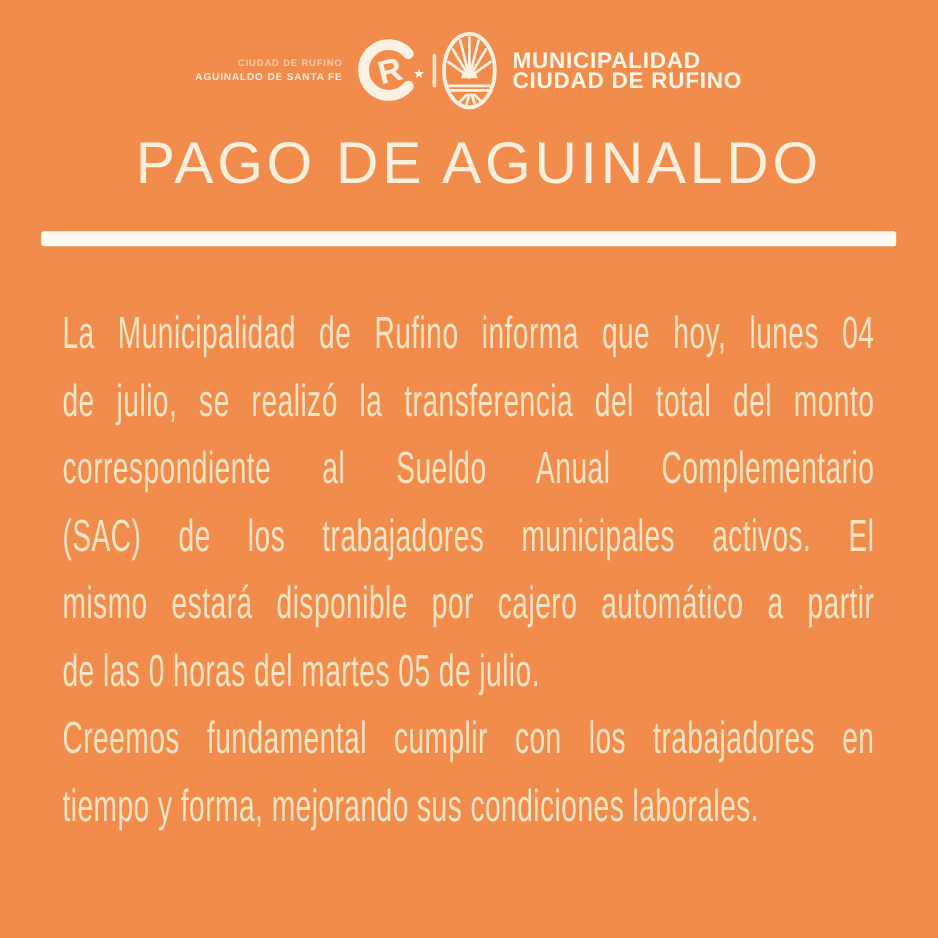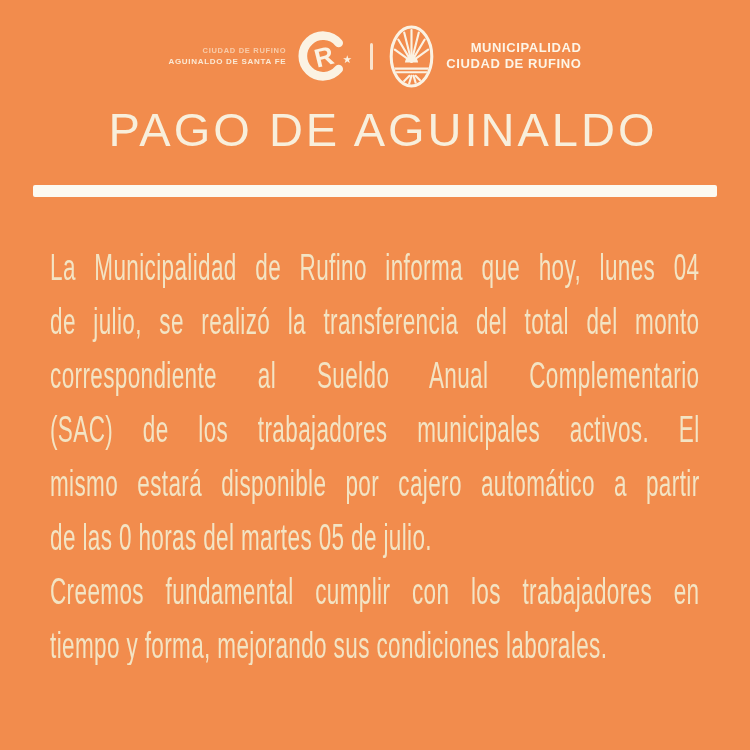--- a/index.html
+++ b/index.html
@@ -12,21 +12,21 @@
   }
 
   
   .header {
     position: absolute;
     top: 22px; left: 0; right: 0;
     height: 68px;
     display: flex;
     align-items: center;
     justify-content: center;
-    gap: 15px;
+    gap: 3px;
   }
   .lockup { display: flex; align-items: center; gap: 11px; }
   .left-text {
     text-align: right;
     color: #FBEEDC;
     font-size: 8px;
     font-weight: bold;
     letter-spacing: 0.7px;
     line-height: 11px;
     white-space: nowrap;
@@ -35,25 +35,24 @@
   .left-text .bright { opacity: 0.95; }
   .separator {
     width: 3px; height: 27px;
     background: #FBF2E3;
     opacity: 0.85;
     border-radius: 2px;
   }
   .right-text {
     color: #FDF5E7;
     font-weight: bold;
-    font-size: 13px;
+    font-size: 18px;
     letter-spacing: 0.6px;
     line-height: 16px;
     white-space: nowrap;
-    text-align: right;
   }
 
   
   .title {
     position: absolute;
     top: 101px; left: 0; right: 0;
     text-align: center;
     color: #F8EFDC;
     font-size: 47px;
     font-weight: 200;

